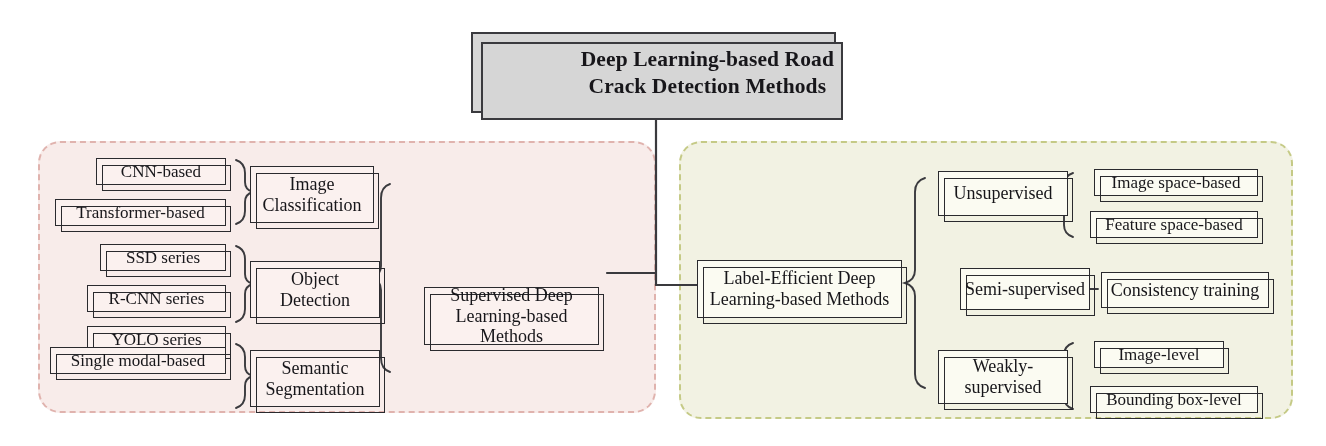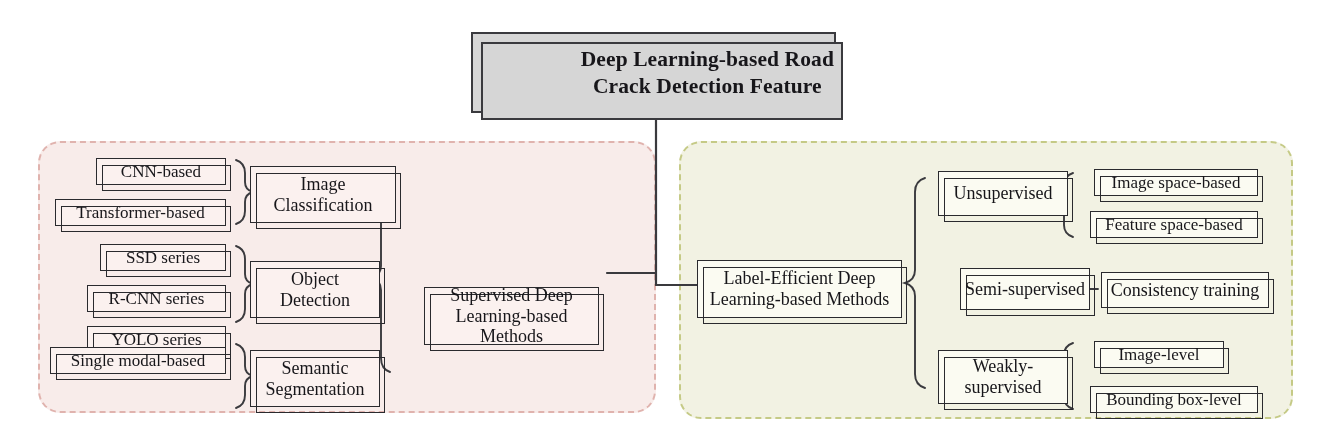--- a/index.html
+++ b/index.html
@@ -125,32 +125,32 @@
 
       <path d="M1070,289 L1098,289" stroke-width="1.9"></path>
 
       <path d="M1073,343 q-9,3 -9,12 l0,11 q0,8 -8,10 q8,2 8,10 l0,11 q0,9 9,12"></path>
     </g>
   </svg>
 
   <div class="root">
     <span>
       <span>Deep Learning-based Road</span><br>
-      <span>Crack Detection Feature</span>
+      <span>Crack Detection Methods</span>
     </span>
   </div>
 
   <div class="node pinkfill t17" style="left:96px;top:158px;width:130px;height:27px;">
     <span>CNN-based</span>
   </div>
   <div class="node pinkfill t17" style="left:55px;top:199px;width:171px;height:27px;">
     <span>Transformer-based</span>
   </div>
 
-  <div class="node pinkfill t18" style="left:250px;top:166px;width:146px;height:57px;">
+  <div class="node pinkfill t18" style="left:250px;top:166px;width:124px;height:57px;">
     <span>
       <span>Image</span><br>
       <span>Classification</span>
     </span>
   </div>
 
   <div class="node pinkfill t17" style="left:87px;top:285px;width:139px;height:27px;">
     <span>R-CNN series</span>
   </div>
   <div class="node pinkfill t17" style="left:100px;top:244px;width:126px;height:27px;">

